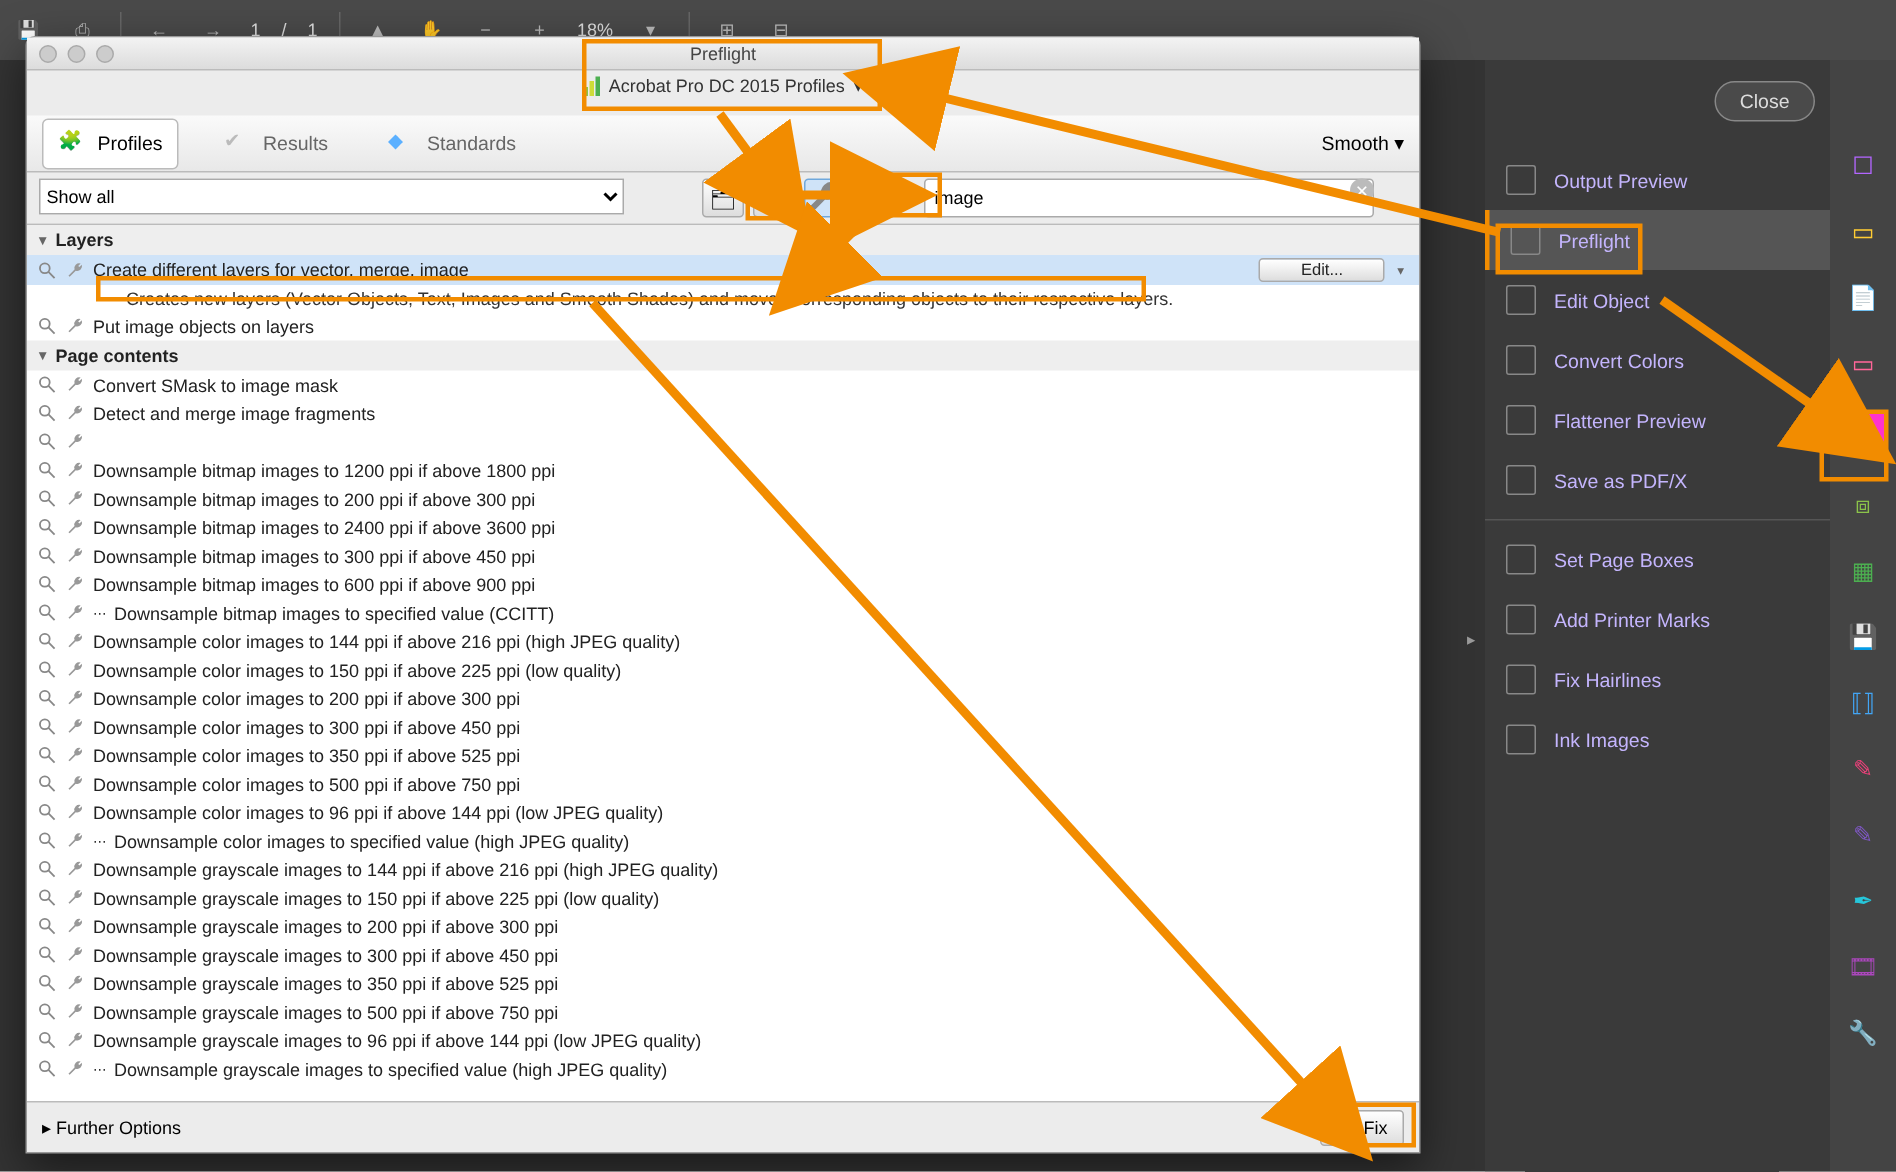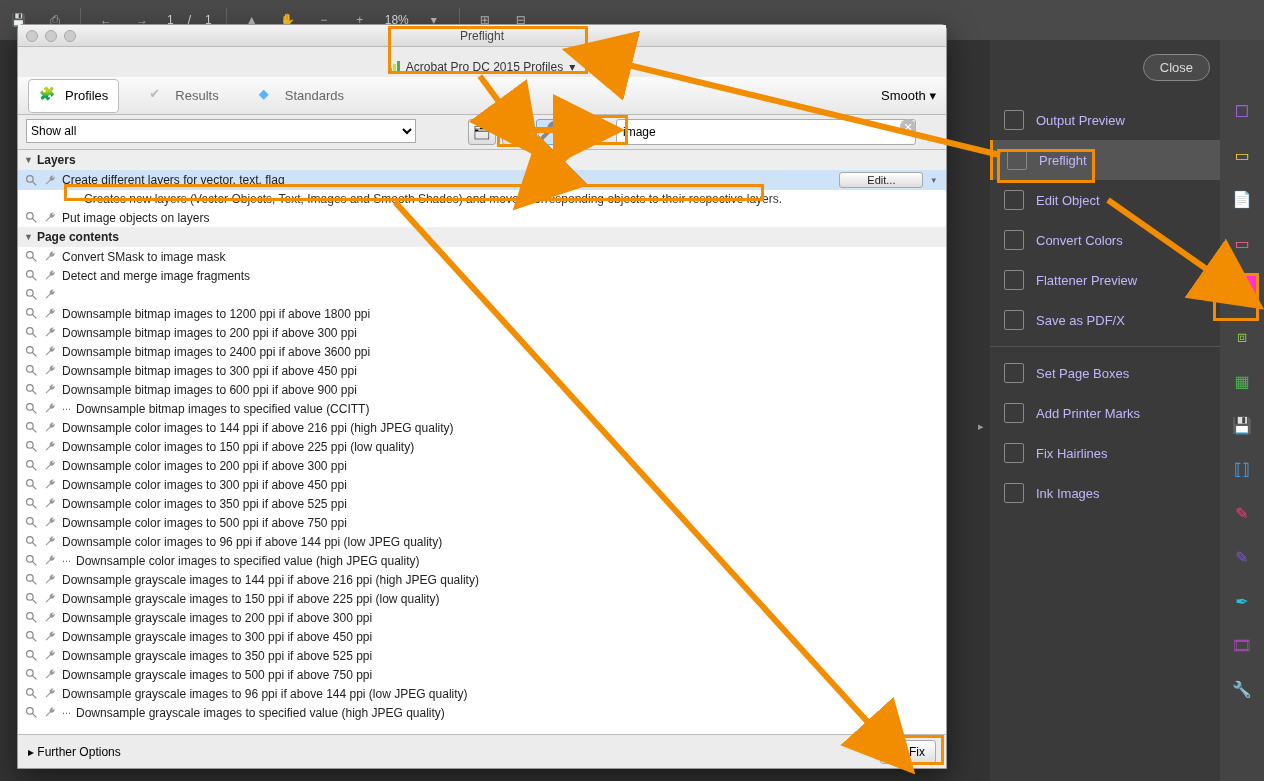--- a/index.html
+++ b/index.html
@@ -9,21 +9,21 @@
 #topbar { height:40px; background:#4a4a4a; display:flex; align-items:center; padding:0 8px; gap:14px; color:#ccc; font-size:12px; }
 #topbar .tb { width:22px; height:22px; display:flex; align-items:center; justify-content:center; color:#bbb; }
 #topbar .sep { width:1px; height:24px; background:#666; }
 #topbar .txt { font-size:12px; color:#ddd; }
 
 
 #pf { position:absolute; left:17px; top:24px; width:930px; height:745px; background:#ececec; border:1px solid #999; border-radius:6px 6px 0 0; box-shadow:0 10px 30px rgba(0,0,0,.5); display:flex; flex-direction:column; }
 #pf-titlebar { height:22px; background:linear-gradient(#f3f3f3,#dcdcdc); border-bottom:1px solid #bbb; display:flex; align-items:center; justify-content:center; font-size:12px; color:#444; position:relative; }
 #pf-traffic { position:absolute; left:8px; display:flex; gap:7px; }
 #pf-traffic span { width:12px; height:12px; border-radius:50%; background:#ccc; border:1px solid #aaa; }
-#pf-profiles-row { height:30px; display:flex; align-items:flex-end; justify-content:center; font-size:12px; color:#333; }
+#pf-profiles-row { height:30px; display:flex; align-items:flex-start; justify-content:center; font-size:12px; color:#333; }
 #pf-profiles-row .lbl { display:flex; align-items:center; gap:6px; padding:3px 8px; }
 .bars { display:inline-flex; gap:1px; align-items:flex-end; }
 .bars i { width:3px; background:#8bc34a; }
 .bars i:nth-child(1){height:6px;} .bars i:nth-child(2){height:10px;background:#cddc39;} .bars i:nth-child(3){height:13px;background:#4caf50;}
 
 #pf-tabs { height:38px; background:linear-gradient(#fafafa,#e8e8e8); border-bottom:1px solid #bbb; display:flex; align-items:center; justify-content:space-between; padding:0 10px; font-size:13px; }
 #pf-tabs .left { display:flex; gap:20px; align-items:center; }
 #pf-tabs .tab { display:flex; align-items:center; gap:6px; color:#666; padding:6px 10px; }
 #pf-tabs .tab.active { color:#000; background:#fff; border:1px solid #bbb; border-radius:4px; }
 #pf-tabs .tab .ic { width:20px; height:20px; }
@@ -161,21 +161,21 @@
           <svg class="mag" viewBox="0 0 16 16">
             <circle cx="6" cy="6" r="4"></circle>
             <line x1="9" y1="9" x2="14" y2="14"></line>
           </svg>
         </span>
         <span class="ic2">
           <svg viewBox="0 0 16 16">
             <path d="M13 3a4 4 0 0 1-5 5L3 13l-1-1 5-5a4 4 0 0 1 5-5l-2 2 1 1 2-2z" fill="#999"></path>
           </svg>
         </span>
-        <span class="txt">Create different layers for vector, text, flag</span>
+        <span class="txt">Create different layers for vector, merge, image</span>
         <span class="edit">Edit...</span>
         <span style="font-size:9px;color:#666;padding:0 4px">▾</span>
       </div>
       <div class="desc">Creates new layers (Vector Objects, Text, Images and Smooth Shades) and moves corresponding objects to their respective layers.</div>
       <div class="row">
         <span class="ic1">
           <svg class="mag" viewBox="0 0 16 16">
             <circle cx="6" cy="6" r="4"></circle>
             <line x1="9" y1="9" x2="14" y2="14"></line>
           </svg>

